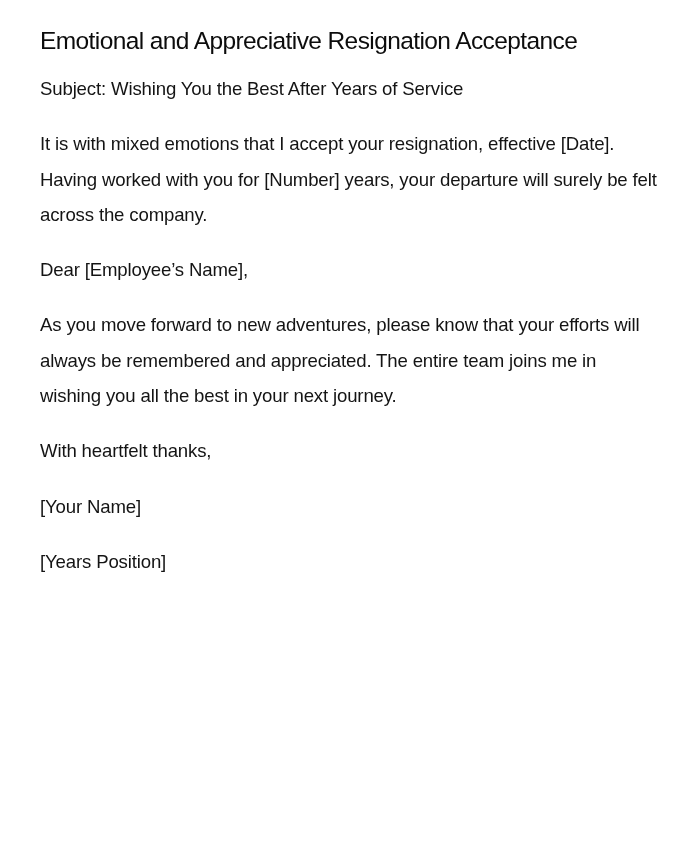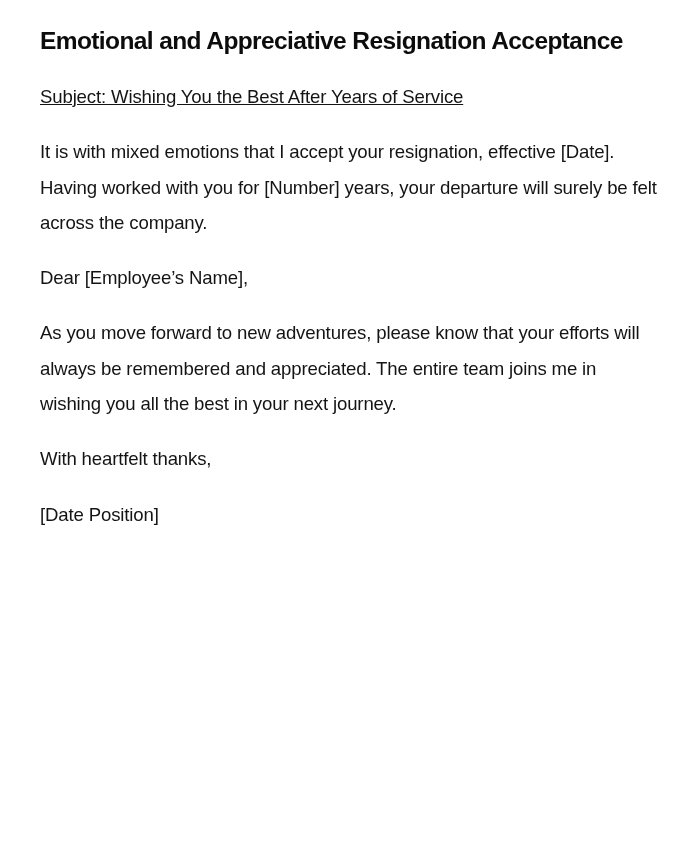--- a/index.html
+++ b/index.html
@@ -15,38 +15,39 @@
       color: #111111;
     }
     .doc {
       position: relative;
       padding: 19px 40px 0 40px;
       width: 620px;
     }
     .title {
       margin: 0;
       font-size: 24.5px;
-      font-weight: bold;
+      font-weight: normal;
       line-height: 44px;
       letter-spacing: -0.6px;
       color: #0c0c0c;
     }
     .para {
       margin: 0 0 20px 0;
       font-size: 18.6px;
       line-height: 35.3px;
       letter-spacing: -0.15px;
       color: #141414;
     }
-    .subject { margin-top: 16px; text-decoration: underline; }
+    .subject { margin-top: 8px; }
   </style>
 </head>
 <body>
 
 <div class="doc">
   <h1 class="title">Emotional and Appreciative Resignation Acceptance</h1>
   <p class="para subject">Subject: Wishing You the Best After Years of Service</p>
   <p class="para">It is with mixed emotions that I accept your resignation, effective [Date]. Having worked with you for [Number] years, your departure will surely be felt across the company.</p>
   <p class="para">Dear [Employee’s Name],</p>
   <p class="para">As you move forward to new adventures, please know that your efforts will always be remembered and appreciated. The entire team joins me in wishing you all the best in your next journey.</p>
   <p class="para">With heartfelt thanks,</p>
-  <p class="para">[Date Position]</p>
+  <p class="para">[Your Name]</p>
+  <p class="para">[Years Position]</p>
 </div>
 
 </body></html>

